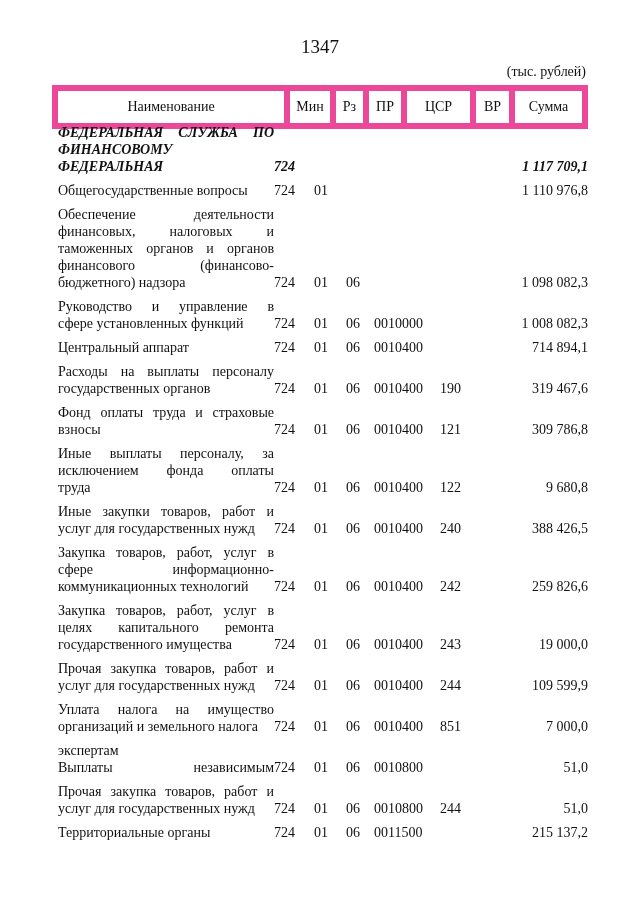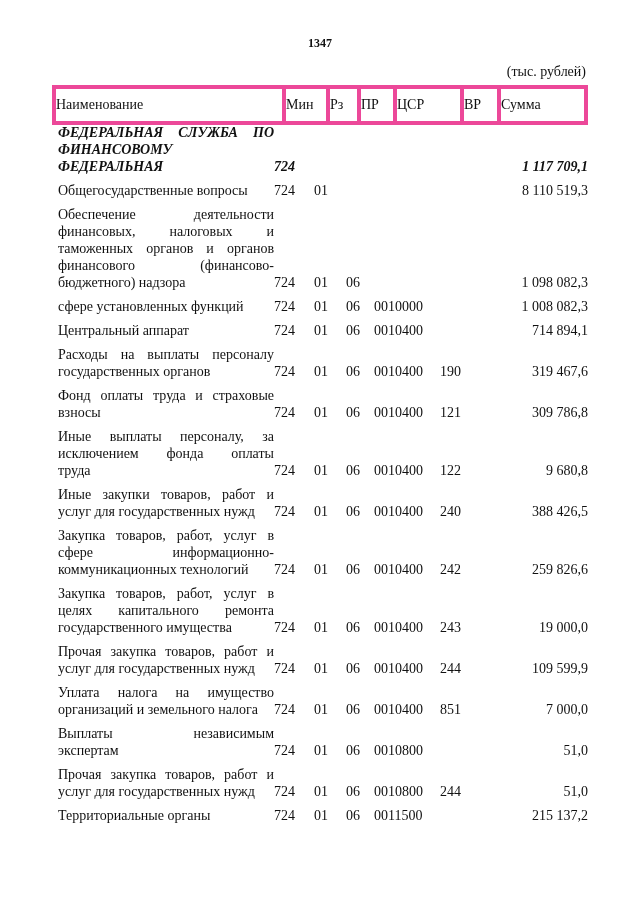--- a/index.html
+++ b/index.html
@@ -1,21 +1,21 @@
 <!DOCTYPE html>
 <html><head>
 <meta charset="utf-8">
 <style>
   html, body { margin:0; padding:0; background:#ffffff; }
   body { width:640px; height:905px; position:relative; overflow:hidden;
          font-family:"Liberation Serif", serif; color:#111; }
-  .page-num { position:absolute; top:36px; left:0; width:640px; text-align:center; font-size:12px;font-weight:bold; }
+  .page-num { position:absolute; top:36px; left:0; width:640px; text-align:center; font-size:19px; }
   .units { position:absolute; top:64px; right:54px; font-size:14px; }
   table.hdr { position:absolute; top:85px; left:52px; border-collapse:collapse; width:536px; font-size:14px; }
-  table.hdr td { border:4px solid #ec4899; height:32px; text-align:left; padding:0; }
+  table.hdr td { border:6px solid #ec4899; height:32px; text-align:center; padding:0; }
   .rows { position:absolute; top:124px; left:58px; width:530px; }
   .row { display:flex; align-items:flex-end; font-size:14px; line-height:17px; margin-bottom:7px; }
   .name { width:216px; text-align:justify; text-align-last:left; }
   .name .ln { display:block; text-align:justify; text-align-last:justify; }
   .name .ln.last { text-align-last:left; }
   .c { flex:none; }
   .min { width:40px; }
   .rz { width:32px; }
   .pr { width:28px; }
   .csr { width:66px; }
@@ -59,39 +59,40 @@
     </div>
     <div class="row">
       <div class="name">
         <span class="ln last">Общегосударственные вопросы</span>
       </div>
       <div class="c min">724</div>
       <div class="c rz">01</div>
       <div class="c pr"></div>
       <div class="c csr"></div>
       <div class="c vr"></div>
-      <div class="c sum">8 110 519,3</div>
+      <div class="c sum">1 110 976,8</div>
     </div>
     <div class="row">
       <div class="name">
         <span class="ln">Обеспечение деятельности</span>
         <span class="ln">финансовых, налоговых и</span>
         <span class="ln">таможенных органов и органов</span>
         <span class="ln">финансового (финансово-</span>
         <span class="ln last">бюджетного) надзора</span>
       </div>
       <div class="c min">724</div>
       <div class="c rz">01</div>
       <div class="c pr">06</div>
       <div class="c csr"></div>
       <div class="c vr"></div>
       <div class="c sum">1 098 082,3</div>
     </div>
     <div class="row">
       <div class="name">
+        <span class="ln">Руководство и управление в</span>
         <span class="ln last">сфере установленных функций</span>
       </div>
       <div class="c min">724</div>
       <div class="c rz">01</div>
       <div class="c pr">06</div>
       <div class="c csr">0010000</div>
       <div class="c vr"></div>
       <div class="c sum">1 008 082,3</div>
     </div>
     <div class="row">
@@ -199,22 +200,22 @@
       </div>
       <div class="c min">724</div>
       <div class="c rz">01</div>
       <div class="c pr">06</div>
       <div class="c csr">0010400</div>
       <div class="c vr">851</div>
       <div class="c sum">7 000,0</div>
     </div>
     <div class="row">
       <div class="name">
+        <span class="ln last">экспертам</span>
         <span class="ln">Выплаты независимым</span>
-        <span class="ln last">экспертам</span>
       </div>
       <div class="c min">724</div>
       <div class="c rz">01</div>
       <div class="c pr">06</div>
       <div class="c csr">0010800</div>
       <div class="c vr"></div>
       <div class="c sum">51,0</div>
     </div>
     <div class="row">
       <div class="name">

